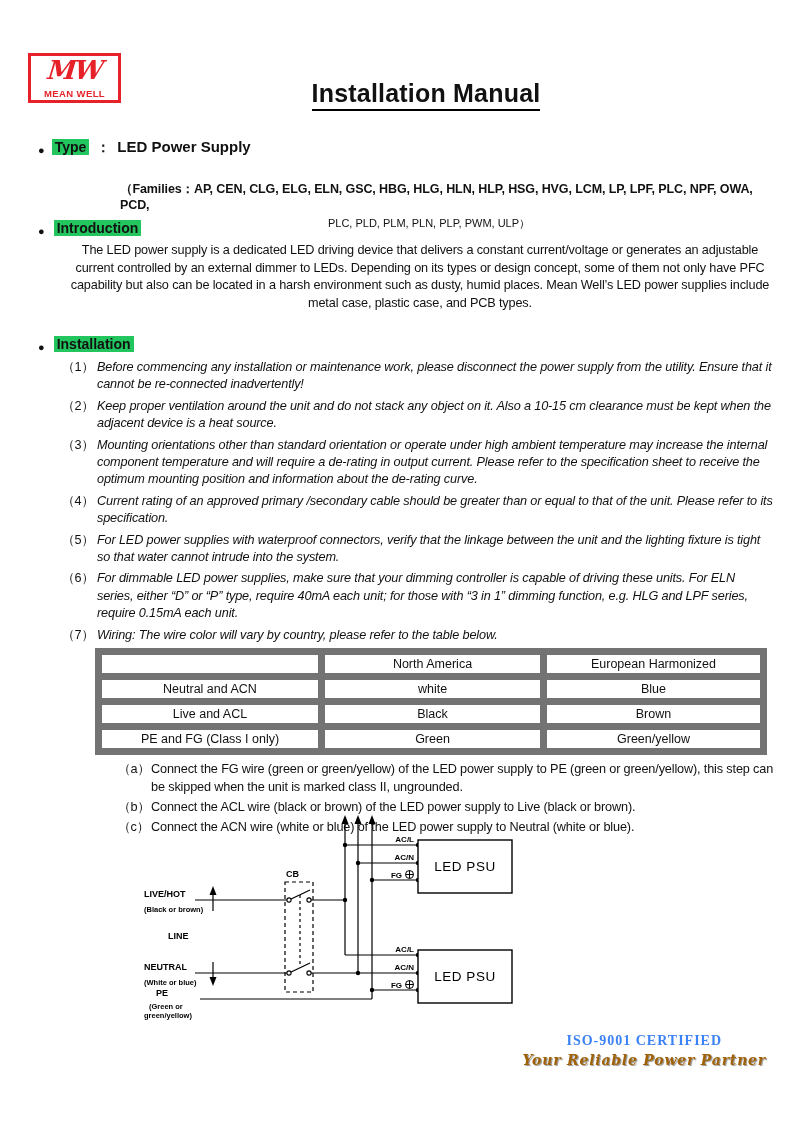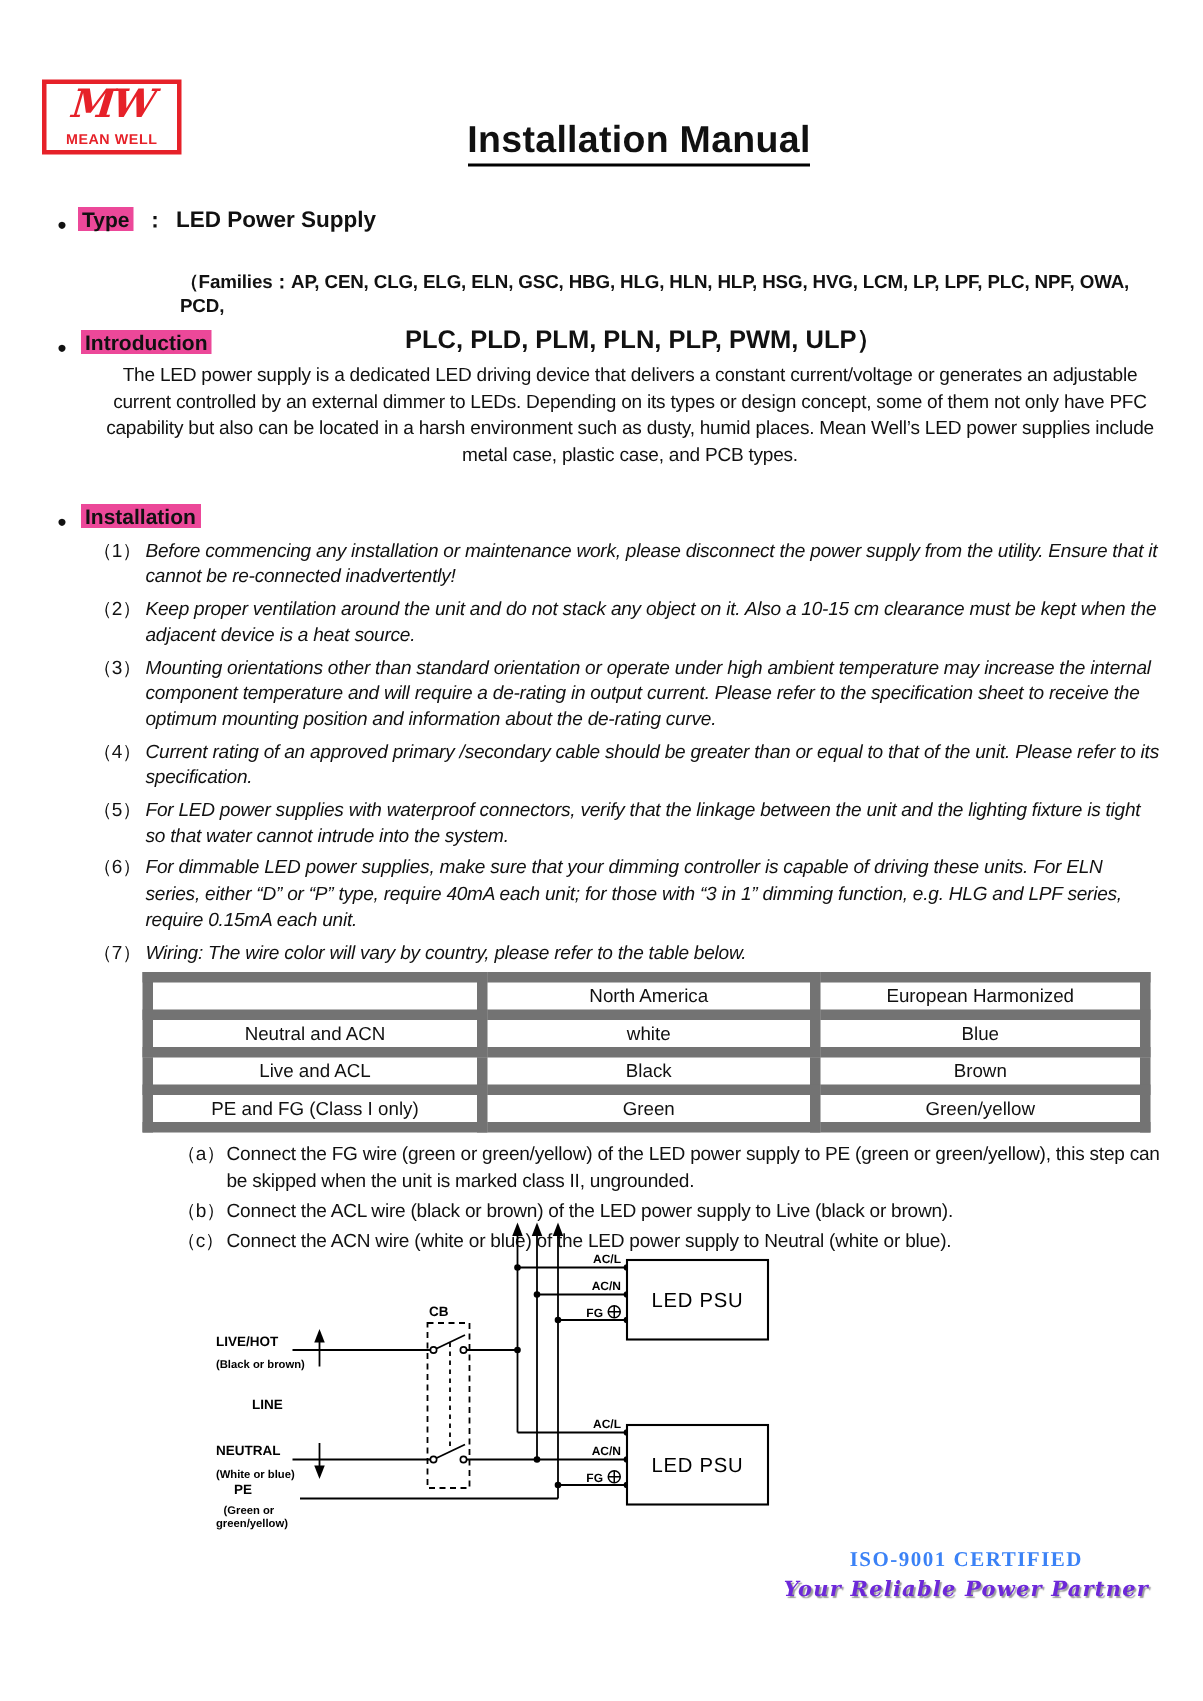--- a/index.html
+++ b/index.html
@@ -20,30 +20,30 @@
   }
   .logo-name { font-size:9.5px; font-weight:bold; color:#e62129; letter-spacing:0.4px; margin-top:6px; }
   
   .title-wrap { position:absolute; left:101px; top:79px; width:650px; text-align:center; }
   .title {
     display:inline-block; font-size:25px; font-weight:bold;
     border-bottom:2px solid #000; padding-bottom:1px; letter-spacing:0.2px;
   }
   
   .bullet { font-size:11px; line-height:1; position:relative; top:2px; }
-  .hl { background:#ec4899; font-weight:bold; font-size:14px; padding:0 3px; }
+  .hl { background:#22c55e; font-weight:bold; font-size:14px; padding:0 3px; }
   .sec-head { display:flex; align-items:baseline; gap:9px; }
   .body-text { font-size:12.7px; line-height:17.5px; letter-spacing:-0.15px;text-align:center; }
   
   .type-block { position:absolute; left:38px; top:138px; width:736px; }
   .type-line { display:flex; align-items:baseline; gap:7px; }
   .type-colon { font-weight:bold; font-size:14px; }
   .type-value { font-weight:bold; font-size:15px; }
   .families1 { margin:24px 0 0 82px; font-weight:bold; font-size:12.5px; letter-spacing:-0.1px; }
-  .families2 { margin-top:4px; padding-left:46px; text-align:center; font-weight:bold; font-size:17px; }
+  .families2 { margin-top:4px; padding-left:46px; text-align:center; font-weight:normal; font-size:11px; }
   
   .intro-block { position:absolute; left:38px; top:220px; width:744px; }
   .intro-body { margin:6px 0 0 28px; width:708px; }
   
   .install-block { position:absolute; left:38px; top:336px; width:744px; }
   .items { margin:7px 0 0 24px; width:712px; }
   .item { display:flex; margin-bottom:4px; font-size:12.7px; line-height:17.4px; letter-spacing:-0.15px; }
   .item-num { flex:0 0 35px; }
   .item-text { flex:1;font-style:italic; }
   .wire-table { border-collapse:collapse; margin:4px 0 6px 57px; table-layout:fixed; }
@@ -61,21 +61,21 @@
   .dpsu   { font-size:13.5px; letter-spacing:0.5px; }
   .dcb    { font-weight:bold; font-size:9px; }
   
   .footer { position:absolute; right:36px; top:1033px; text-align:center; }
   .iso {
     font-family:"Liberation Serif", serif; font-size:14px; color:#3b82f6;
     letter-spacing:1px; font-weight:bold;
   }
   .slogan {
     margin-top:3px; font-family:"DejaVu Serif", serif; font-style:italic; font-weight:bold;
-    font-size:14px; letter-spacing:0.8px; color:#6d28d9; text-shadow:1.2px 1.2px 0.8px #9a9a9a;
+    font-size:14px; letter-spacing:0.8px; color:#a16207; text-shadow:1.2px 1.2px 0.8px #9a9a9a;
   }
 </style>
 </head>
 <body>
 
 <div class="page">
 
   <div class="logo">
     <span class="logo-mw">MW</span>
     <span class="logo-name">MEAN WELL</span>

